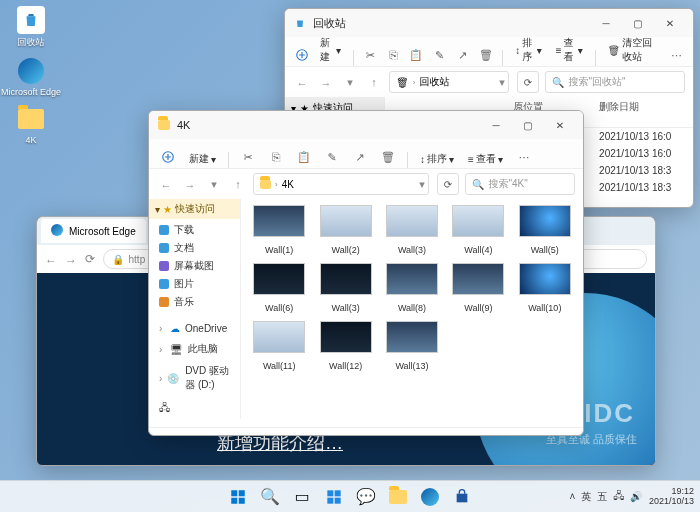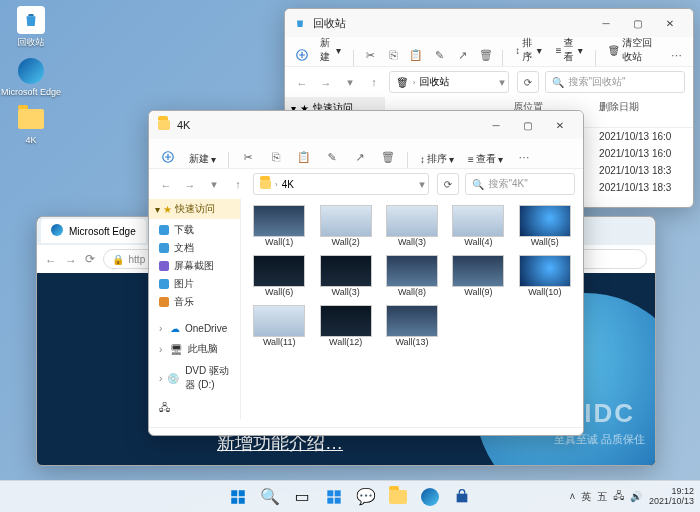--- a/index.html
+++ b/index.html
@@ -51,35 +51,35 @@
 .edge-tabbar { display: flex; align-items: center; height: 28px; background: #e8f0f5; padding: 0 4px; }
 .edge-tab { display: flex; align-items: center; gap: 6px; background: #fff; height: 24px; padding: 0 10px; border-radius: 4px 4px 0 0; font-size: 10px; }
 .edge-addrbar { display: flex; align-items: center; height: 28px; background: #fff; padding: 0 8px; gap: 8px; }
 .edge-addrbar .navbtn { color: #888; font-size: 12px; cursor: pointer; }
 .edge-addrbar .addr { flex: 1; border: 1px solid #ddd; border-radius: 12px; height: 20px; padding: 0 8px; font-size: 10px; color: #888; display: flex; align-items: center; gap: 4px; }
 .edge-content { position: relative; height: calc(100% - 56px); color: #fff; overflow: hidden; }
 .edge-big { position: absolute; right: -40px; top: 20px; width: 220px; height: 220px; border-radius: 50%; background: radial-gradient(circle at 30% 30%, #6ad0f5, #0c59a4); }
 .edge-headline { position: absolute; bottom: 34px; left: 140px; font-size: 22px; font-weight: 300; }
 .edge-sub { position: absolute; bottom: 10px; left: 180px; font-size: 18px; font-weight: 300; text-decoration: underline; }
 .edge-watermark { position: absolute; right: 20px; bottom: 36px; font-size: 26px; font-weight: 600; letter-spacing: 2px; color: rgba(255,255,255,0.6); }
-.edge-watermark2 { position: absolute; right: 10px; bottom: 18px; font-size: 11px; color: rgba(255,255,255,0.6); }
+.edge-watermark2 { position: absolute; right: 18px; bottom: 18px; font-size: 11px; color: rgba(255,255,255,0.6); }
 
 
 .fk-window { top: 110px; left: 148px; width: 436px; height: 326px; z-index: 3; }
 .fk-body { display: flex; height: calc(100% - 104px); }
 .fk-sidebar { width: 92px; background: #fff; border-right: 1px solid #eee; overflow: hidden; }
 .fk-sidehdr { font-size: 10px; padding: 3px 6px; background: #fff3d6; color: #6a5400; display: flex; align-items: center; gap: 3px; }
 .fk-sidelist { padding: 2px 0; }
 .fk-sideitem { display: flex; align-items: center; gap: 5px; padding: 2px 10px; font-size: 10px; color: #333; cursor: pointer; }
 .fk-sideitem .dot { width: 10px; height: 10px; border-radius: 2px; }
 .fk-grid { flex: 1; padding: 6px 8px; overflow: auto; }
 .fk-files { display: grid; grid-template-columns: repeat(5, 1fr); gap: 8px 6px; }
 .fk-file { display: flex; flex-direction: column; align-items: center; cursor: pointer; }
 .fk-thumb { width: 52px; height: 32px; border: 1px solid #ccc; background: linear-gradient(180deg, #2a3f5a 0%, #5a7a9a 100%); }
-.fk-file .lbl { font-size: 9px; margin-top: 0; color: #333; }
+.fk-file .lbl { font-size: 9px; margin-top: 8px; color: #333; }
 .fk-status { height: 32px; border-top: 1px solid #eee; font-size: 9px; color: #666; padding: 0 8px; display: flex; align-items: center; justify-content: space-between; margin-top: 8px; }
 .fk-status .viewbtns { display: flex; gap: 2px; }
 .fk-status .viewbtns span { width: 14px; height: 12px; border: 1px solid #bbb; cursor: pointer; }
 
 
 .taskbar { position: absolute; bottom: 0; left: 0; right: 0; height: 32px; background: rgba(240, 244, 248, 0.92); border-top: 1px solid #d0d5dc; display: flex; align-items: center; z-index: 10; }
 .taskbar .center { position: absolute; left: 50%; transform: translateX(-50%); display: flex; gap: 4px; }
 .taskbar .tbitem { width: 28px; height: 26px; display: flex; align-items: center; justify-content: center; border-radius: 3px; cursor: pointer; }
 .taskbar .tray { position: absolute; right: 6px; display: flex; align-items: center; gap: 6px; font-size: 10px; color: #333; }
 .taskbar .tray .clock { text-align: right; line-height: 1.1; font-size: 9px; }

